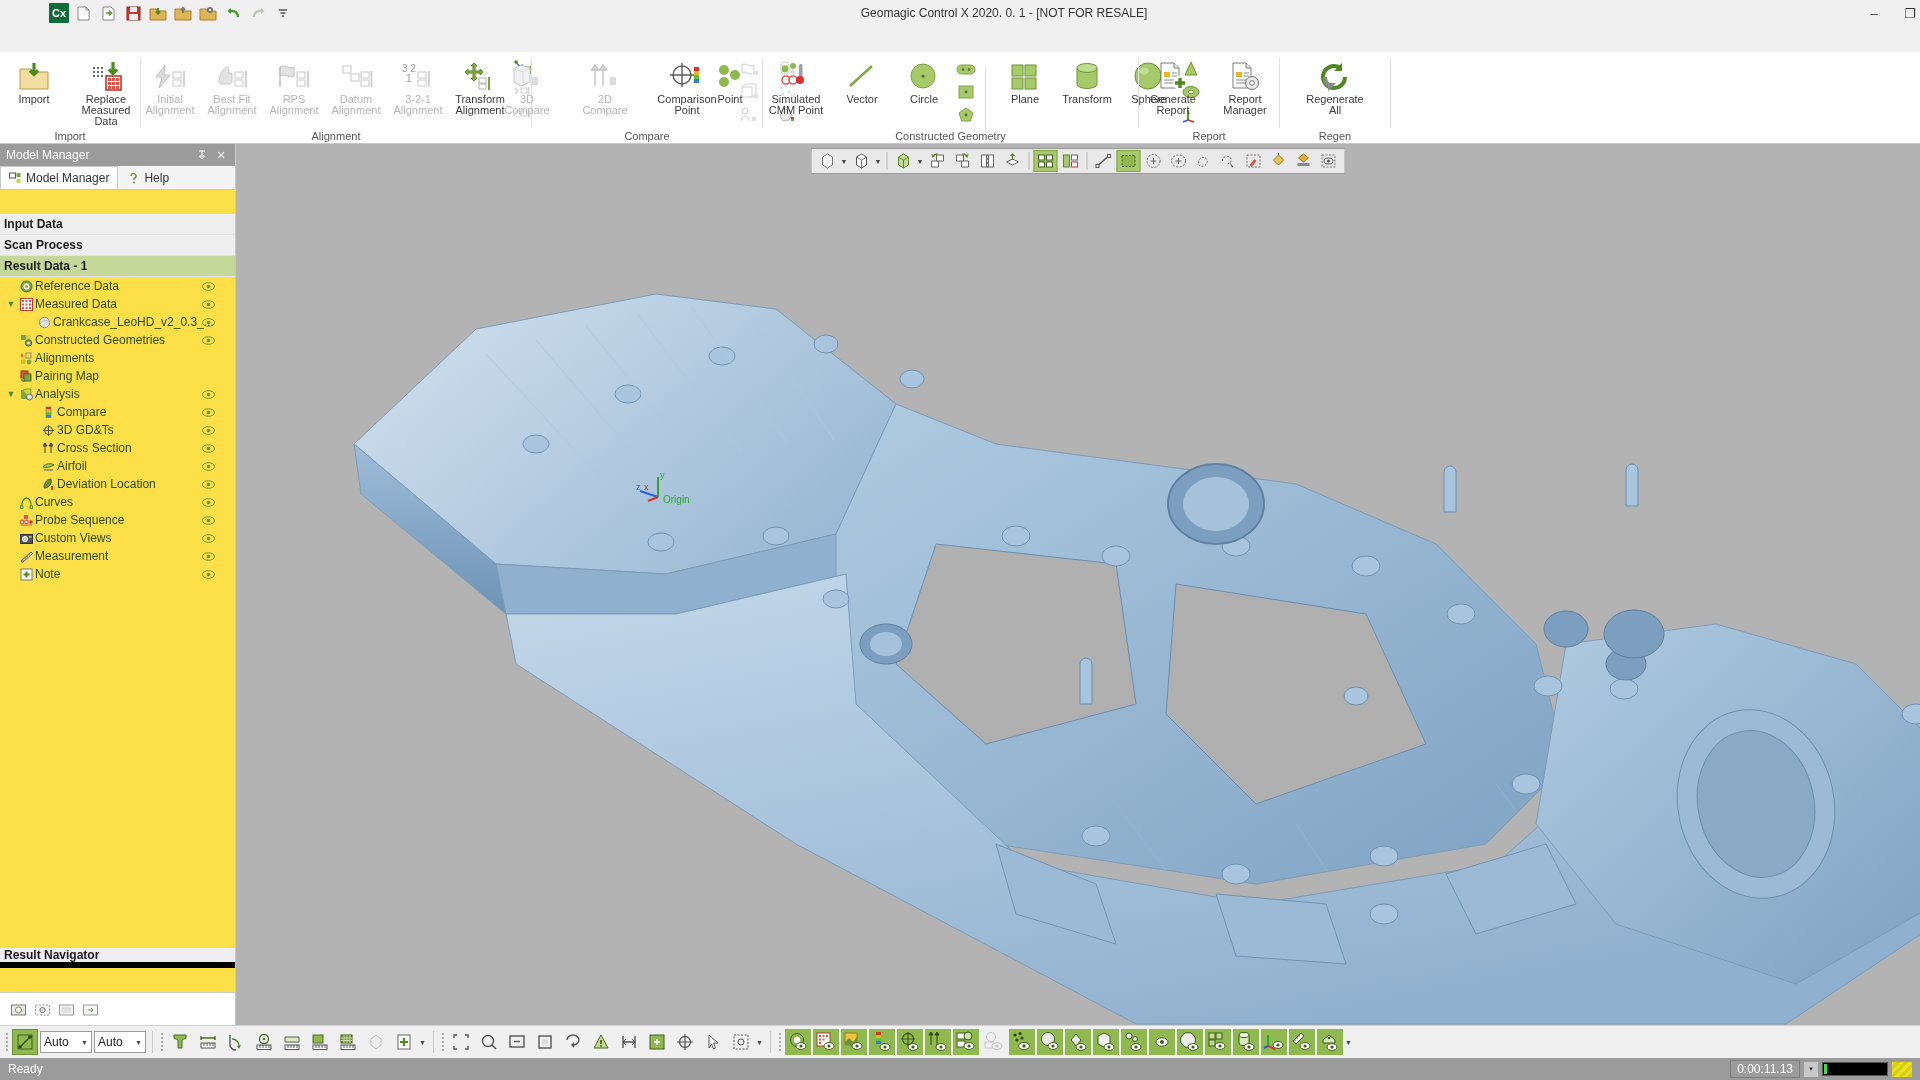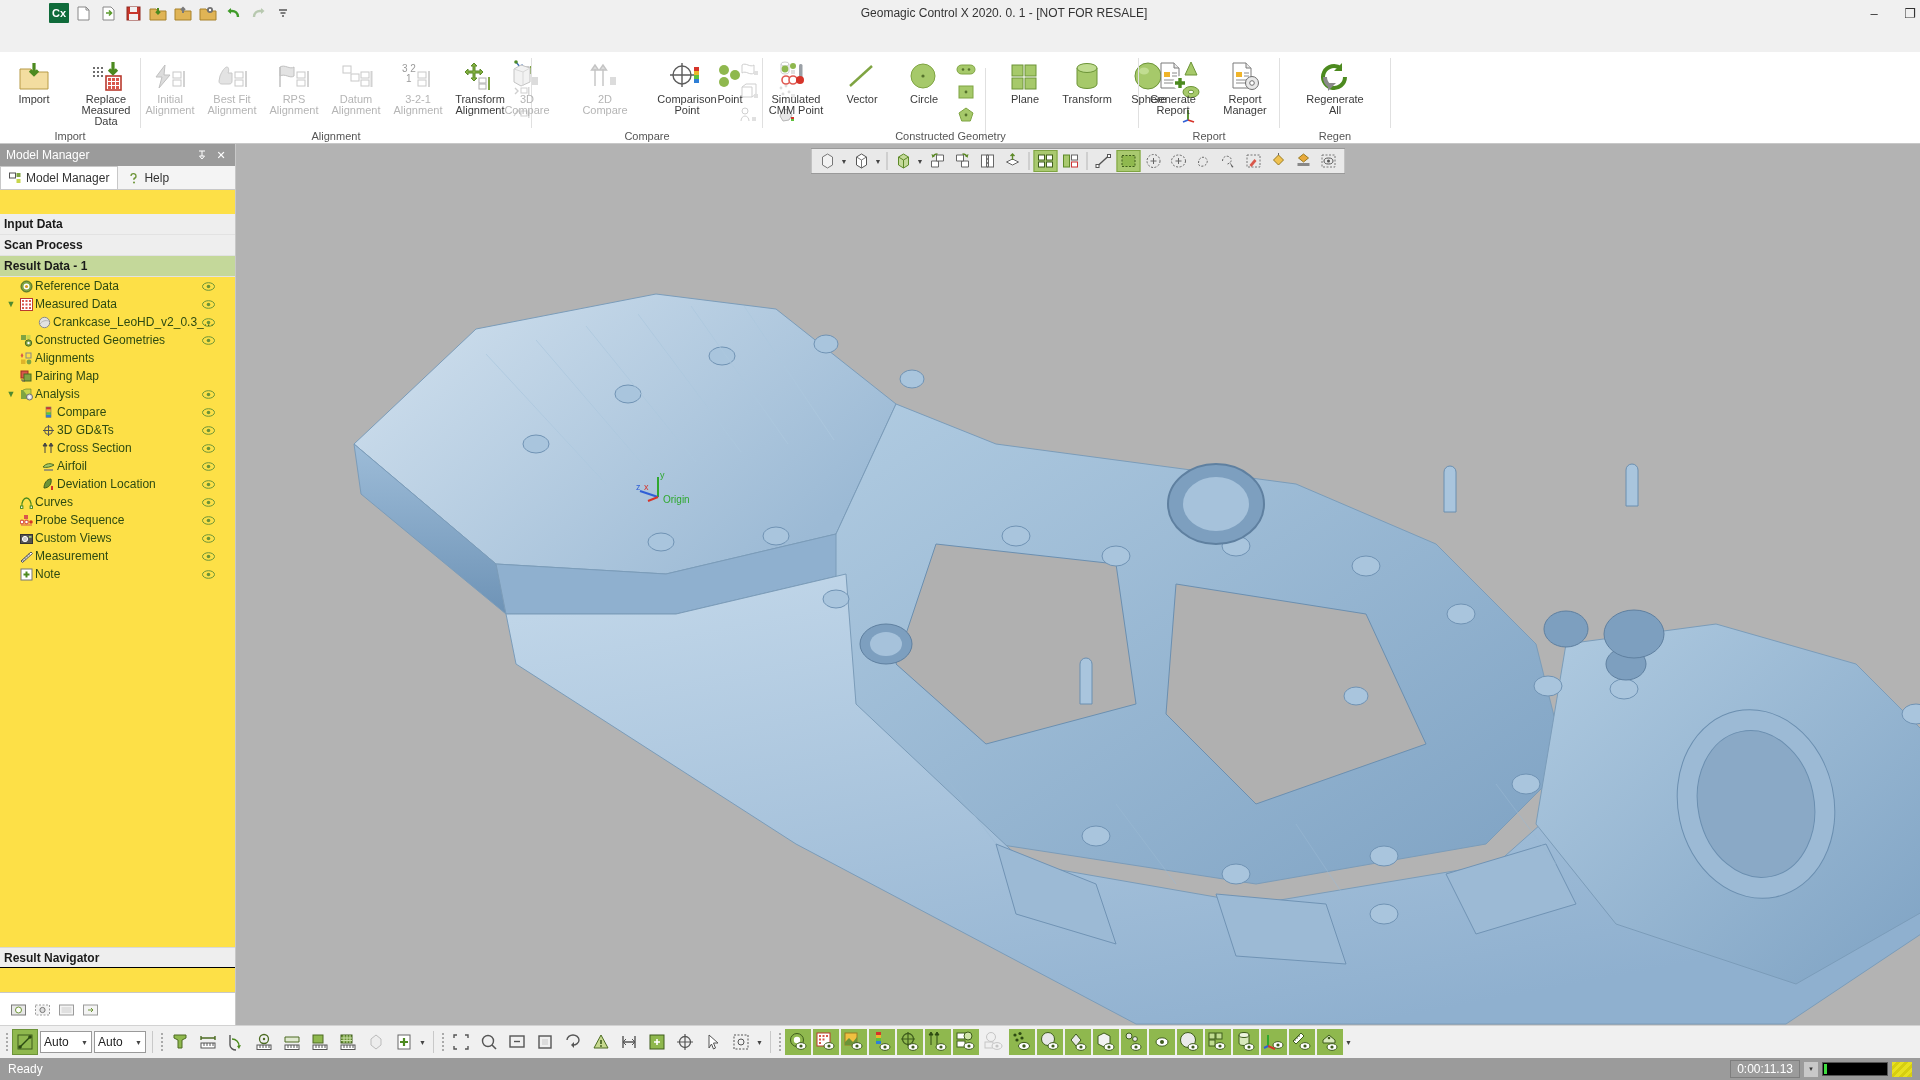--- a/index.html
+++ b/index.html
@@ -126,21 +126,21 @@
     display: flex; align-items: center; justify-content: center;
   }
   .indent1 { padding-left: 18px; }
   .indent2 { padding-left: 36px; }
   .indent3 { padding-left: 40px; }
 
   .navigator {
     position: absolute; left: 0; right: 0; bottom: 58px;
     height: 21px; display: flex; align-items: center; padding-left: 4px;
     font-size: 12px; font-weight: bold; color: #1a1a1a; background: #eeeeee;
-    border-top: 1px solid #d8d8d8; border-bottom: 1px solid #000000;
+    border-top: 1px solid #d8d8d8; border-bottom: 6px solid #000000;
   }
   .dock-bottombar {
     position: absolute; left: 0; right: 0; bottom: 0; height: 34px;
     border-top: 1px solid #c8c8c8; display: flex; align-items: center;
     gap: 4px; padding: 0 8px; background: #fff;
   }
   .dock-bottombar .bb {
     width: 20px; height: 20px; display:flex; align-items:center; justify-content:center;
   }
 

